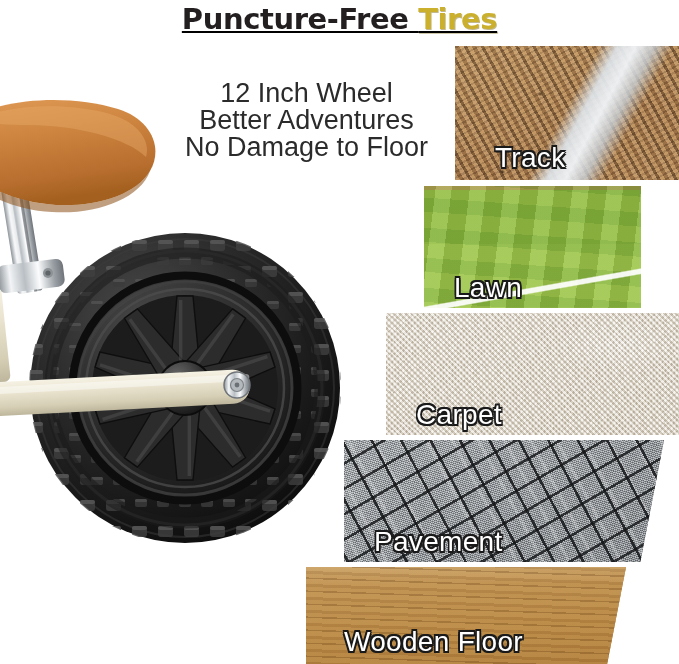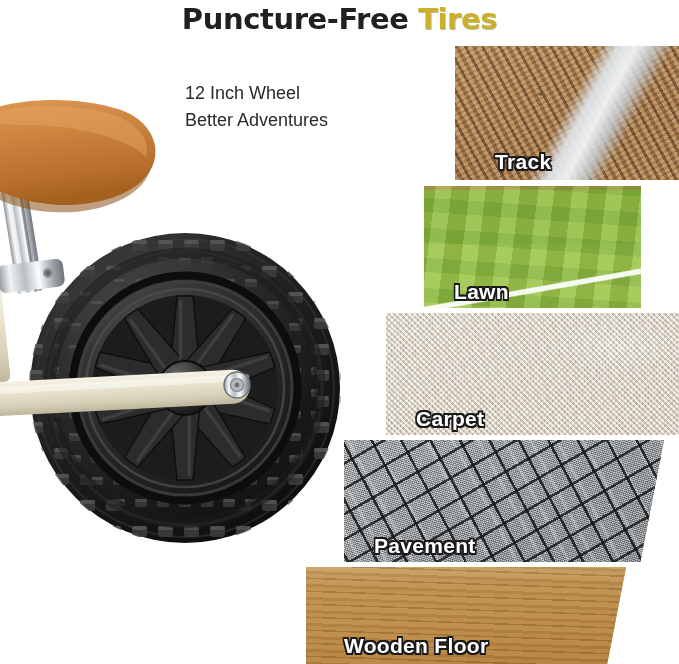--- a/index.html
+++ b/index.html
@@ -25,38 +25,40 @@
     left: 0;
     top: 2px;
     width: 679px;
     text-align: center;
     font-family: "DejaVu Sans", sans-serif;
     font-weight: bold;
     font-size: 29px;
     letter-spacing: -0.4px;
     white-space: nowrap;
     z-index: 40;
+    text-decoration: underline;
   }
   #title .t-dark { color: #231f20; }
   #title .t-gold {
     color: #cbb02e;
     text-shadow: 0.8px 0.8px 0 rgba(120,100,10,0.45);
   }
 
   
   #features {
     position: absolute;
     left: 185px;
     top: 80px;
     z-index: 35;
     font-family: "Liberation Sans", sans-serif;
-    font-size: 18px;
+    font-size: 27px;
     color: #2b2b2b;
     line-height: 27px;
     white-space: nowrap;
+    text-align: center;
   }
   #features div { margin: 0; padding: 0; }
 
   
   .panel {
     position: absolute;
     overflow: hidden;
     z-index: 20;
     background: #ffffff;
   }
@@ -78,22 +80,22 @@
     top: -30px;
     width: 480px;
     height: 260px;
     transform: skewX(11deg);
     transform-origin: top left;
   }
   .panel .label {
     position: absolute;
     z-index: 8;
     font-family: "Liberation Sans", sans-serif;
-    font-weight: bold;
-    font-size: 21px;
+    font-weight: normal;
+    font-size: 28px;
     color: #ffffff;
     letter-spacing: 0.3px;
     white-space: nowrap;
     text-shadow:
       -1.6px -1.6px 0 #1a1a1a,  1.6px -1.6px 0 #1a1a1a,
       -1.6px  1.6px 0 #1a1a1a,  1.6px  1.6px 0 #1a1a1a,
       -1.6px 0 0 #1a1a1a, 1.6px 0 0 #1a1a1a,
       0 -1.6px 0 #1a1a1a, 0 1.6px 0 #1a1a1a;
   }
 
@@ -201,20 +203,21 @@
 
 <div id="stage">
 
   <div id="title">
     <span class="t-dark">Puncture-Free </span><span class="t-gold">Tires</span>
   </div>
 
   <div id="features">
     <div>12 Inch Wheel</div>
     <div>Better Adventures</div>
+    <div>No Damage to Floor</div>
   </div>
 
   <div class="panel" id="panel-track">
     <div class="skewbox">
       <div class="tex tex-track"></div>
     </div>
     <div class="label">Track</div>
   </div>
 
   <div class="panel" id="panel-lawn">

